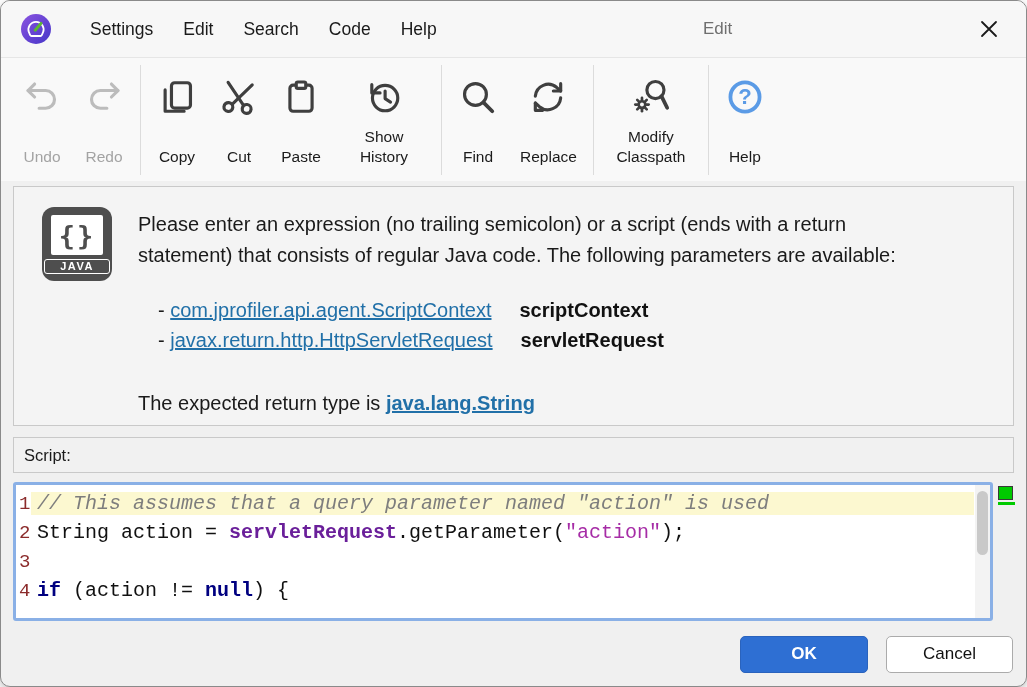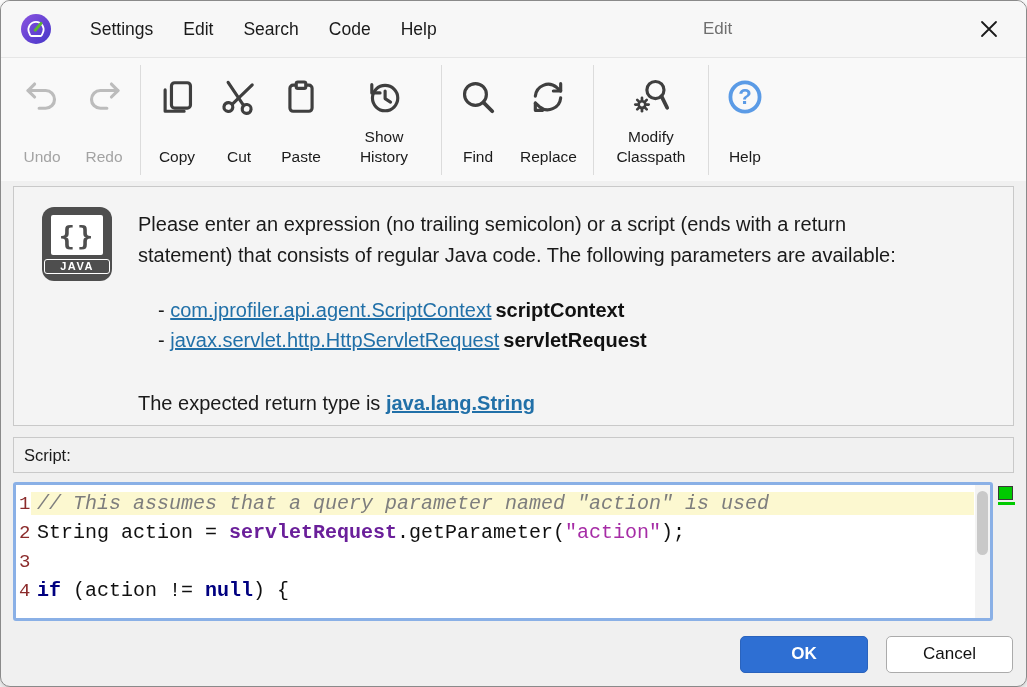--- a/index.html
+++ b/index.html
@@ -31,21 +31,21 @@
   .infopanel{margin:5px 12px 0;height:240px;background:#f4f4f4;border:1px solid #c9c9c9;display:flex;padding:20px 18px 0 28px;}
   .java-badge{width:70px;height:74px;background:#4e4e4e;border-radius:12px;display:flex;flex-direction:column;align-items:center;flex-shrink:0;}
   .java-braces{margin-top:8px;width:52px;height:40px;background:#ffffff;border-radius:2px;display:flex;align-items:center;justify-content:center;
     font-family:"DejaVu Sans Mono",monospace;font-weight:bold;font-size:27px;color:#4e4e4e;letter-spacing:2px;}
   .java-label{margin-top:4px;color:#fff;font-weight:bold;font-size:11px;letter-spacing:1.5px;border:1.5px solid #fff;border-radius:3px;padding:0 15px;line-height:13px;}
   .info-text{margin-left:26px;font-size:20px;}
   .info-para{max-width:762px;line-height:31px;margin:2px 0 0;}
   .param-list{margin:24px 0 0 20px;}
   .param-item{line-height:30px;}
   .param-link{color:var(--link-blue,#2170a8);}
-  .param-name{font-weight:bold;margin-left:4px;color:#111;}
+  .param-name{font-weight:bold;margin-left:28px;color:#111;}
   .return-line{margin-top:33px;line-height:30px;}
   .return-link{color:var(--link-blue,#1464a0);font-weight:bold;text-decoration:underline;}
   
   .scriptbar{margin:11px 12px 0;height:36px;background:#f1f1f1;border:1px solid #c9c9c9;display:flex;align-items:center;padding-left:10px;font-size:16.5px;}
   
   .editor-row{margin:9px 12px 0;height:139px;display:flex;}
   .editor{flex:1;position:relative;background:#ffffff;border:3px solid #8ab0e6;border-radius:3px;overflow:hidden;}
   .code-lines{padding-top:4px;font-family:"Liberation Mono","DejaVu Sans Mono",monospace;font-size:20px;}
   .code-line{display:flex;height:29px;align-items:center;padding-right:16px;}
   .lineno{width:15px;padding:0 3px 0 3px;text-align:right;color:var(--lineno-red,#8b2b2b);flex-shrink:0;font-size:19px;}
@@ -225,21 +225,21 @@
 
   <div class="infopanel">
     <div class="java-badge">
       <div class="java-braces">{}</div>
       <div class="java-label">JAVA</div>
     </div>
     <div class="info-text">
       <p class="info-para">Please enter an expression (no trailing semicolon) or a script (ends with a return statement) that consists of regular Java code. The following parameters are available:</p>
       <div class="param-list">
           <div class="param-item">- <a class="param-link" href="#">com.jprofiler.api.agent.ScriptContext</a><b class="param-name">scriptContext</b></div>
-          <div class="param-item">- <a class="param-link" href="#">javax.servlet.http.HttpServletRequest</a><b class="param-name">servletRequest</b></div>
+          <div class="param-item">- <a class="param-link" href="#">javax.return.http.HttpServletRequest</a><b class="param-name">servletRequest</b></div>
         </div>
       <div class="return-line">
         <span>The expected return type is </span><a class="return-link" href="#">java.lang.String</a>
       </div>
     </div>
   </div>
 
   <div class="scriptbar">
     <span>Script:</span>
   </div>

